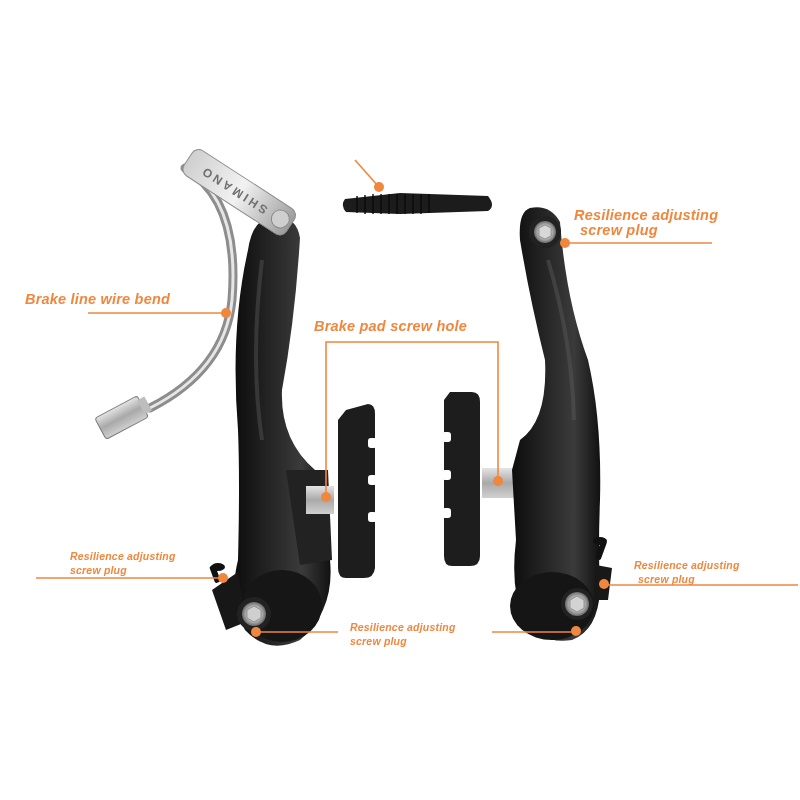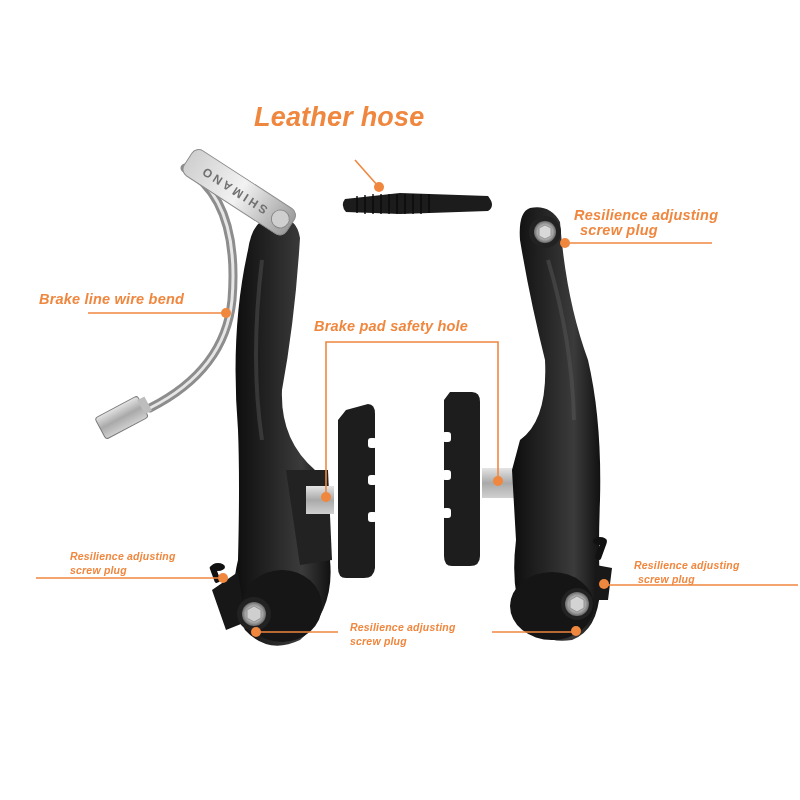--- a/index.html
+++ b/index.html
@@ -144,30 +144,29 @@
     <circle cx="226" cy="313" r="5"></circle>
     <circle cx="326" cy="497" r="5"></circle>
     <circle cx="498" cy="481" r="5"></circle>
     <circle cx="223" cy="578" r="5"></circle>
     <circle cx="604" cy="584" r="5"></circle>
     <circle cx="256" cy="632" r="5"></circle>
     <circle cx="576" cy="631" r="5"></circle>
   </g>
 </svg>
 
-<div class="lbl lbl-title">Leather hose</div>
 
 <div class="lbl lbl-md" style="left:574px; top:208px; font-size:14.5px; line-height:1.05;">
   <span class="l2">Resilience adjusting</span>
   <span class="l2" style="padding-left:6px;">screw plug</span>
 </div>
 
-<div class="lbl lbl-md" style="left:25px; top:292px; font-size:14.5px;margin-left:14px;">Brake line wire bend</div>
+<div class="lbl lbl-md" style="left:25px; top:292px; font-size:14.5px;">Brake line wire bend</div>
 
-<div class="lbl lbl-md" style="left:314px; top:319px; font-size:14.5px;">Brake pad safety hole</div>
+<div class="lbl lbl-md" style="left:314px; top:319px; font-size:14.5px;">Brake pad screw hole</div>
 
 <div class="lbl lbl-sm" style="left:70px; top:549px;">
   <span class="l2">Resilience adjusting</span>
   <span class="l2">screw plug</span>
 </div>
 
 <div class="lbl lbl-sm" style="left:350px; top:620px;">
   <span class="l2">Resilience adjusting</span>
   <span class="l2">screw plug</span>
 </div>

